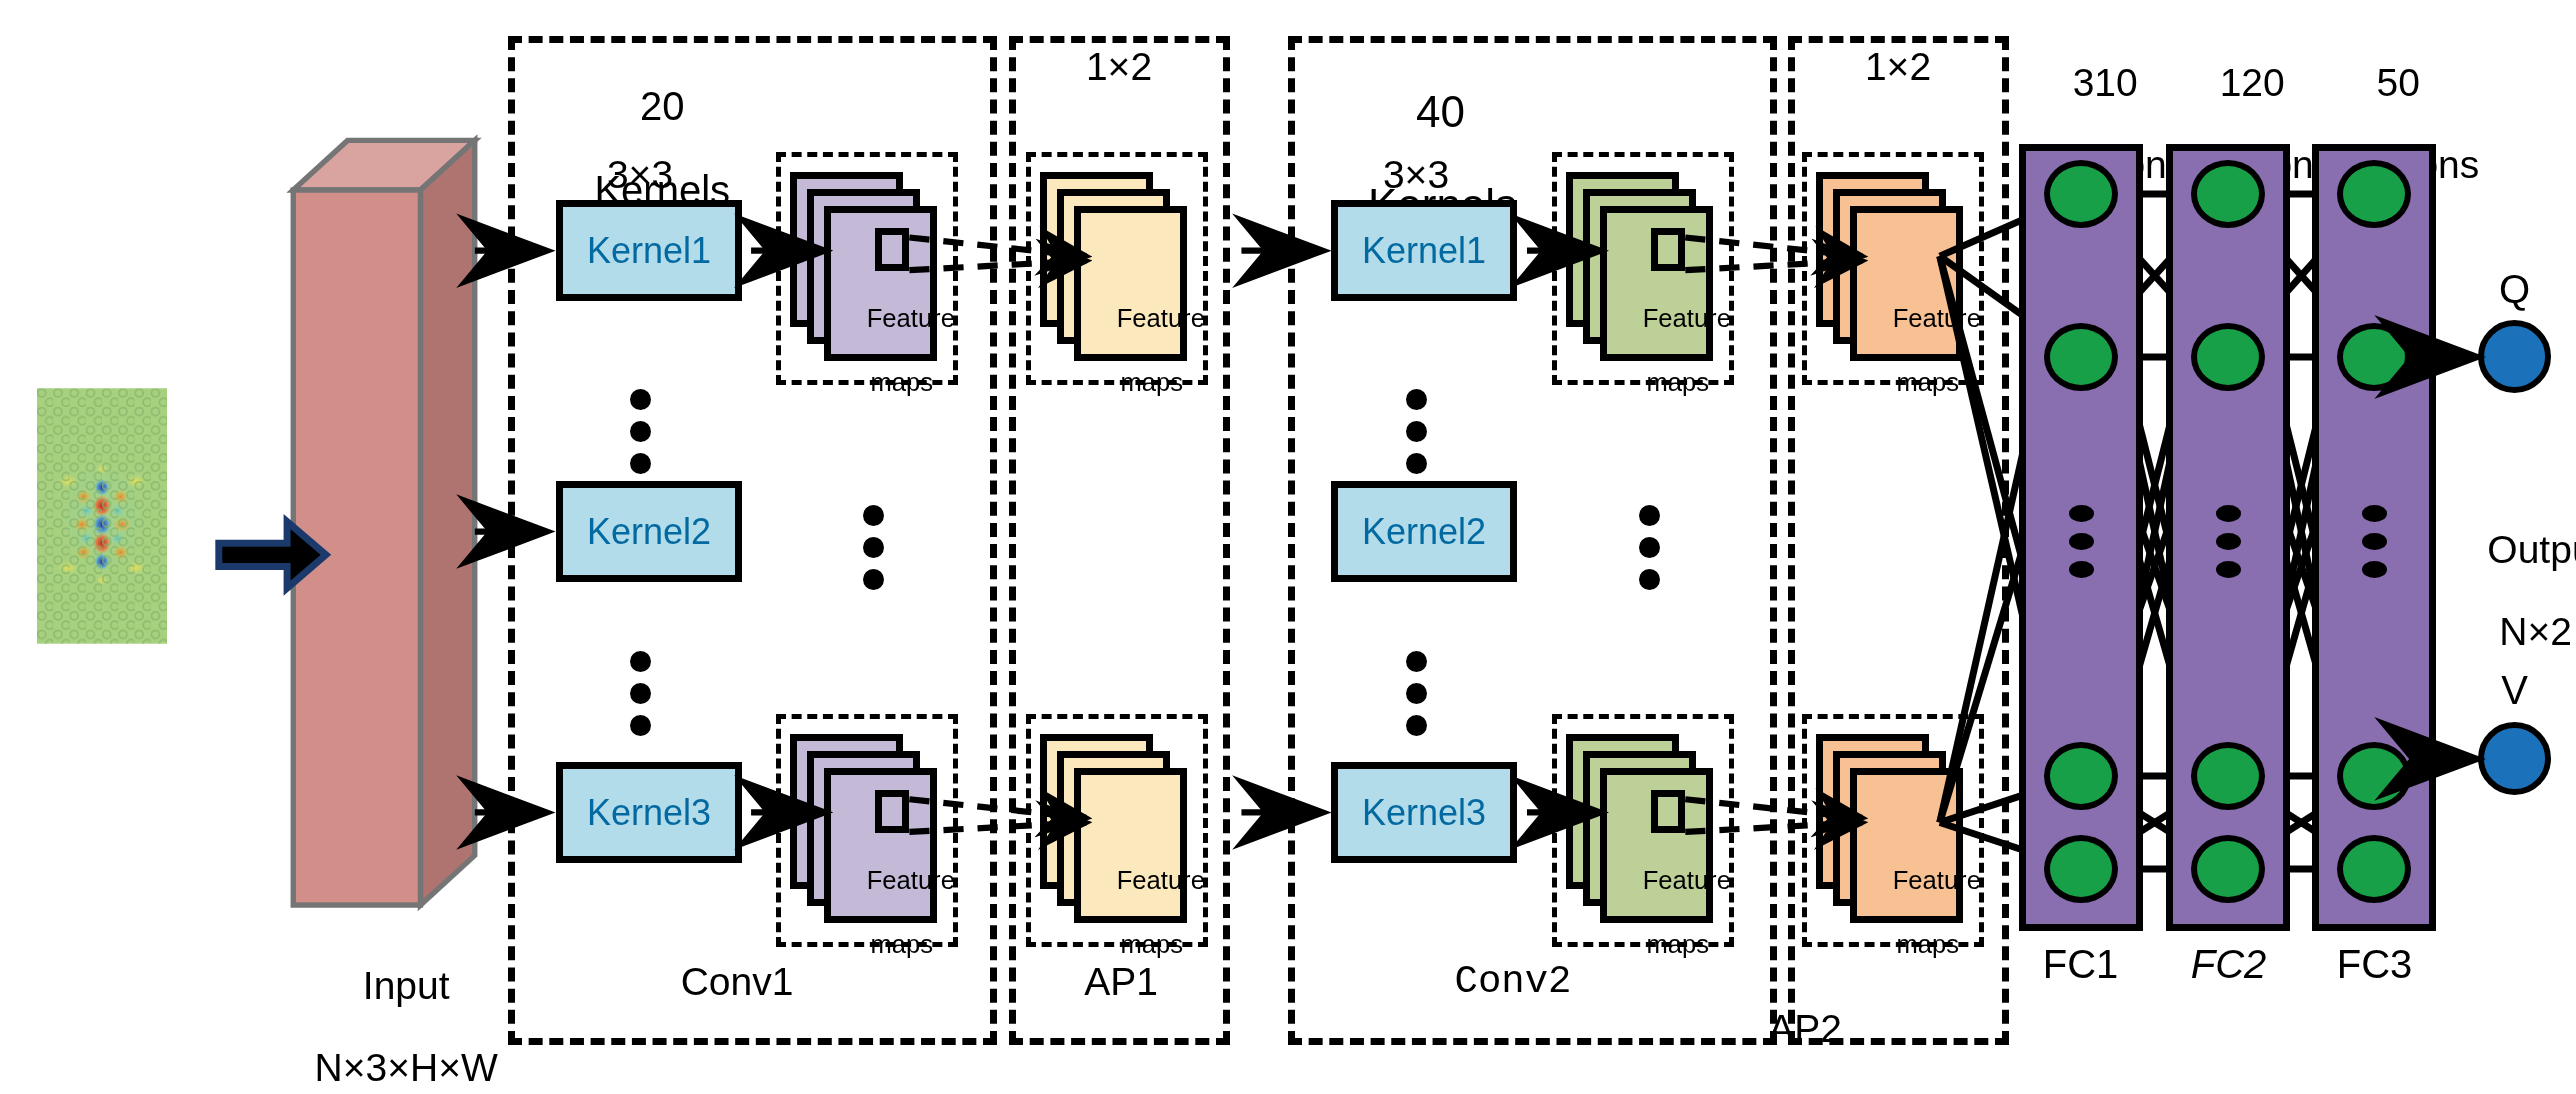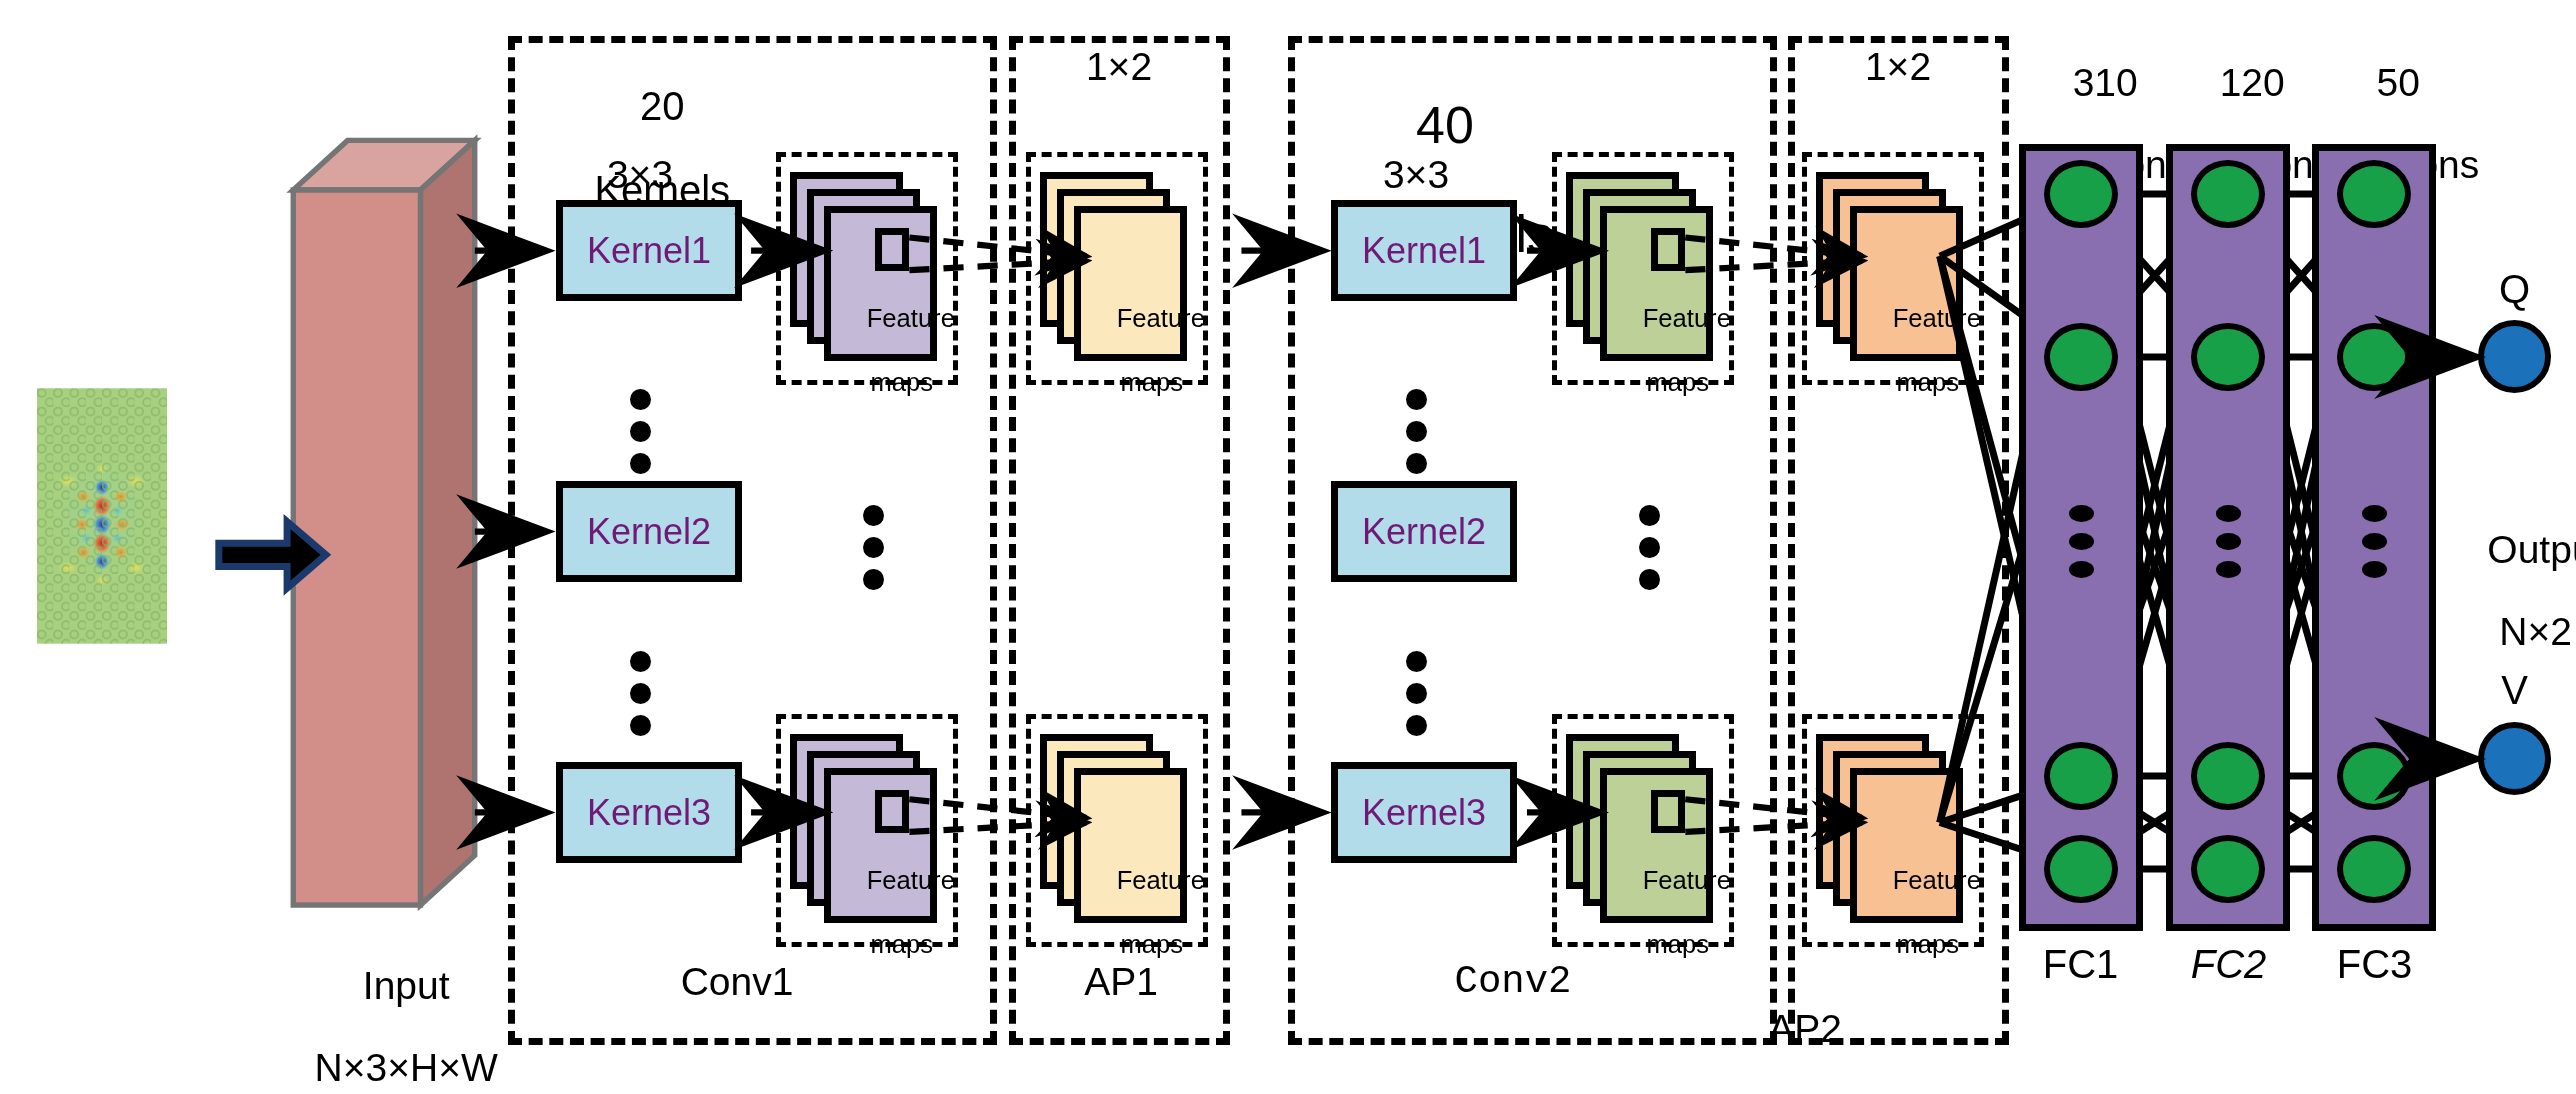--- a/index.html
+++ b/index.html
@@ -2,21 +2,21 @@
 <html style="font-size:12.4px"><head>
 <meta charset="utf-8">
 <style>
   html,body{margin:0;padding:0;background:#fff;}
   body{width:2576px;height:1095px;font-family:"Liberation Sans",sans-serif;position:relative;overflow:hidden;}
   #stage{position:absolute;left:0;top:0;width:2576px;height:1095px;}
   .abs{position:absolute;}
   .lbl{position:absolute;color:#000;text-align:center;line-height:1.05;white-space:pre;font-family:"Liberation Sans",sans-serif;}
   .dashbox{position:absolute;border:7px dashed #000;box-sizing:border-box;background:transparent;}
   .dashbox.thin{border-width:5.4px;}
-  .kbox{position:absolute;background:#b3dceb;border:7px solid #000;box-sizing:border-box;display:flex;align-items:center;justify-content:center;color:#701a75;}
+  .kbox{position:absolute;background:#b3dceb;border:7px solid #000;box-sizing:border-box;display:flex;align-items:center;justify-content:center;color:#0369a1;}
   .fmstack{position:absolute;}
   .fmcard{position:absolute;border:7px solid #000;box-sizing:border-box;}
   .fmtext{position:absolute;width:100%;text-align:center;color:#000;line-height:1.25;white-space:pre;}
   .poolsq{position:absolute;border:7px solid #000;box-sizing:border-box;background:transparent;}
   .dots{position:absolute;display:flex;flex-direction:column;align-items:center;}
   .dots i{display:block;background:#000;border-radius:50%;}
   .fccol{position:absolute;background:#8a6fb0;border:7px solid #000;box-sizing:border-box;}
   .neuron{position:absolute;background:#17a048;border:6.2px solid #000;border-radius:50%;box-sizing:border-box;}
   .outnode{position:absolute;background:#1b72bb;border:6.2px solid #000;border-radius:50%;box-sizing:border-box;}
   svg.ov{position:absolute;left:0;top:0;width:2576px;height:1095px;overflow:visible;pointer-events:none;}
@@ -173,21 +173,21 @@
     <div class="fmcard" style="left:17px;top:17px;width:113px;height:155px;background:#fbe8bc;"></div>
     <div class="fmcard" style="left:34px;top:34px;width:113px;height:155px;background:#fbe8bc;"></div>
     <div class="fmtext" style="left:34px;top:99px;width:113px;font-size:25.6px;">
       <span>Feature</span><br>
       <span>maps</span>
     </div>
   </div>
   <div class="lbl" style="left:1024px;top:962px;width:194px;font-size:39px;">AP1</div>
 
   <div class="dashbox" style="left:1288px;top:36px;width:489px;height:1009px;"></div>
-  <div class="lbl" style="left:1319px;top:43px;width:194px;font-size:52px;">
+  <div class="lbl" style="left:1319px;top:43px;width:194px;font-size:44px;">
     <span>40</span><br>
     <span>Kernels</span>
   </div>
   <div class="lbl" style="left:1319px;top:155px;width:194px;font-size:39px;">3×3</div>
 
   <div class="kbox" style="left:1331px;top:200px;width:186px;height:101px;font-size:36px;">Kernel1</div>
   <div class="kbox" style="left:1331px;top:481px;width:186px;height:101px;font-size:36px;">Kernel2</div>
   <div class="kbox" style="left:1331px;top:762px;width:186px;height:101px;font-size:36px;">Kernel3</div>
 
   <div class="dots" style="left:1406px;top:384px;">

